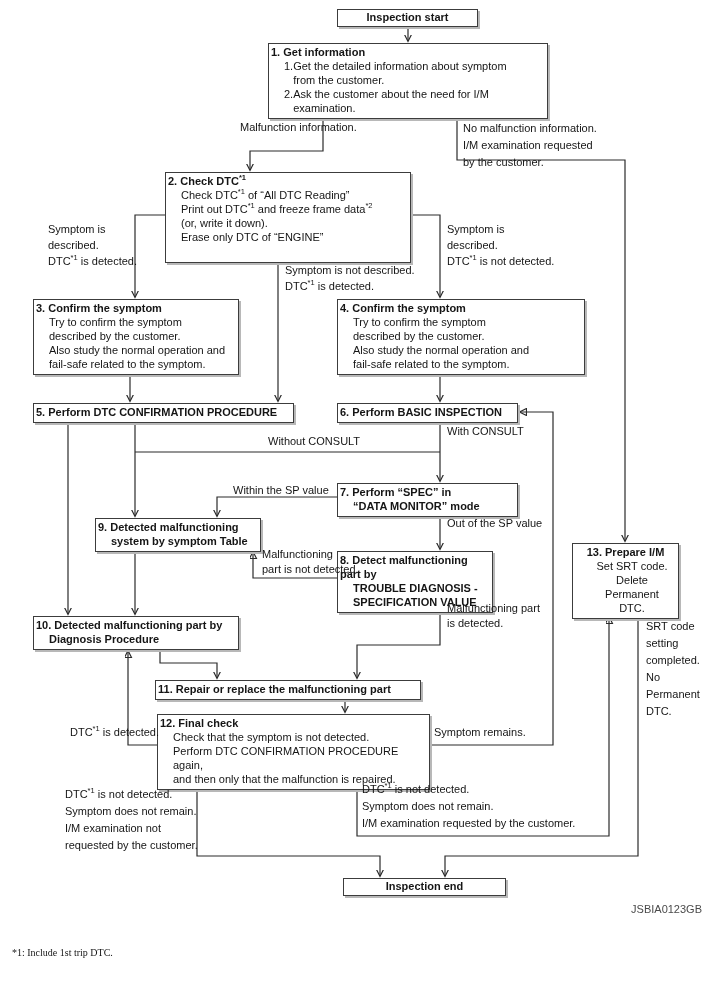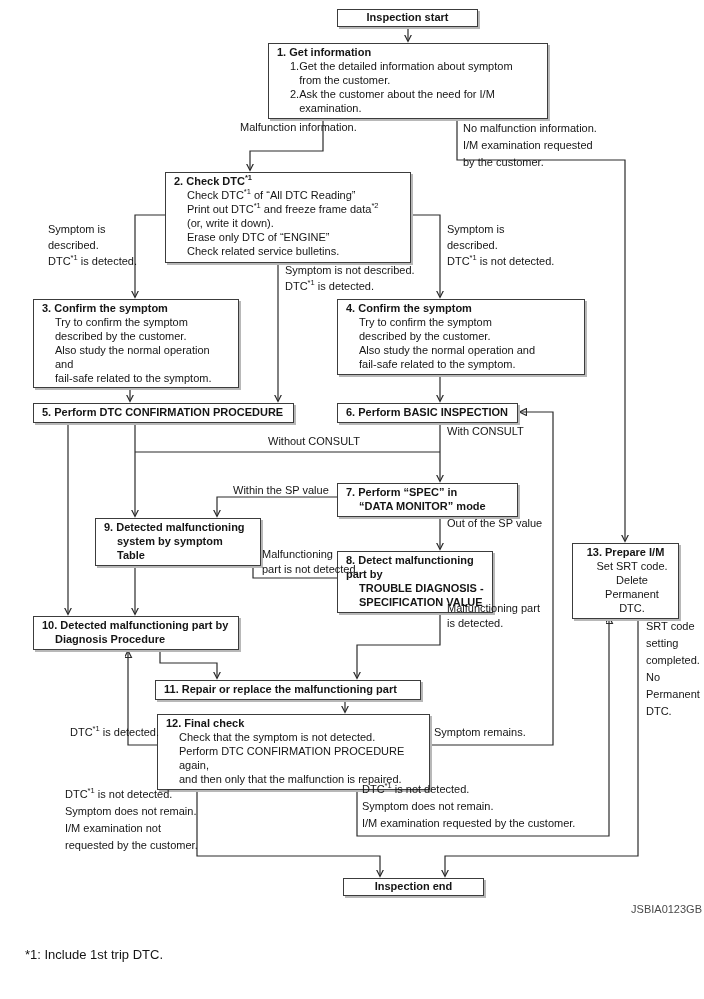--- a/index.html
+++ b/index.html
@@ -1,30 +1,30 @@
 <!DOCTYPE html>
 <html><head>
 <meta charset="utf-8">
 <style>
   html,body{margin:0;padding:0;background:#fff;}
   #canvas{position:relative;width:704px;height:999px;background:#ffffff;overflow:hidden;
           font-family:"Liberation Sans","DejaVu Sans",sans-serif;color:#151515;}
   svg.edges{position:absolute;left:0;top:0;width:704px;height:999px;}
   svg.edges path{fill:none;stroke:#2b2b2b;stroke-width:1.2px;}
   .node{position:absolute;box-sizing:border-box;background:#fff;border:1px solid #3c3c3c;
-        box-shadow:2px 2px 0 #b8b8b8;padding:2px 8px;font-size:11px;line-height:13.9px;}
+        box-shadow:2px 2px 0 #b8b8b8;padding:2px 2px;font-size:11px;line-height:13.9px;}
   .node .title{font-weight:bold;white-space:pre-wrap;}
   .node .line{padding-left:13px;white-space:pre-wrap;}
   .node.bold .line{font-weight:bold;}
   .node.center{display:flex;align-items:flex-end;justify-content:center;padding:1px 2px;}
   .node.center .title{width:100%;text-align:center;}
   .lbl{position:absolute;font-size:11px;line-height:15px;white-space:pre;}
   .lbl div{white-space:pre;}
   sup{font-size:7.5px;line-height:0;vertical-align:super;}
-  .footnote{position:absolute;left:25px;font-size:13px;}
+  .footnote{position:absolute;left:12px;font-size:10px;font-family:Liberation Serif, serif;}
   #watermark{position:absolute;left:630px;top:903px;width:72px;text-align:right;
              font-size:11px;color:#4a4a4a;}
 </style>
 </head>
 <body>
 
 <div id="canvas">
 
   <svg class="edges">
     <defs>
@@ -68,21 +68,20 @@
         <div class="line">   from the customer.</div>
         <div class="line">2.Ask the customer about the need for I/M</div>
         <div class="line">   examination.</div>
       </div>
       <div class="node" style="left: 165px; top: 172px; width: 246px; min-height: 91px;">
         <div class="title">2. Check DTC<sup>*1</sup></div>
         <div class="line">Check DTC<sup>*1</sup> of “All DTC Reading”</div>
         <div class="line">Print out DTC<sup>*1</sup> and freeze frame data<sup>*2</sup></div>
         <div class="line">(or, write it down).</div>
         <div class="line">Erase only DTC of “ENGINE”</div>
-        <div class="line">Check related service bulletins.</div>
       </div>
       <div class="node" style="left: 33px; top: 299px; width: 206px; min-height: 71px;">
         <div class="title">3. Confirm the symptom</div>
         <div class="line">Try to confirm the symptom</div>
         <div class="line">described by the customer.</div>
         <div class="line">Also study the normal operation and</div>
         <div class="line">fail-safe related to the symptom.</div>
       </div>
       <div class="node" style="left: 337px; top: 299px; width: 248px; min-height: 71px;">
         <div class="title">4. Confirm the symptom</div>
@@ -123,21 +122,21 @@
       </div>
       <div class="node" style="left: 155px; top: 680px; width: 266px; min-height: 19px;">
         <div class="title">11. Repair or replace the malfunctioning part</div>
       </div>
       <div class="node" style="left: 157px; top: 714px; width: 273px; min-height: 61px;">
         <div class="title">12. Final check</div>
         <div class="line">Check that the symptom is not detected.</div>
         <div class="line">Perform DTC CONFIRMATION PROCEDURE again,</div>
         <div class="line">and then only that the malfunction is repaired.</div>
       </div>
-      <div class="node center" style="left: 343px; top: 878px; width: 141px; min-height: 18px;">
+      <div class="node center" style="left: 343px; top: 878px; width: 163px; min-height: 18px;">
         <div class="title">Inspection end</div>
       </div>
     </div>
   <div id="labels-layer">
       <div class="lbl" style="left: 240px; top: 120px;"><div>Malfunction information.</div></div>
       <div class="lbl" style="left: 463px; top: 120px; line-height: 17px;"><div>No malfunction information.</div><div>I/M examination requested</div><div>by the customer.</div></div>
       <div class="lbl" style="left: 48px; top: 221px; line-height: 16px;"><div>Symptom is</div><div>described.</div><div>DTC<sup>*1</sup> is detected.</div></div>
       <div class="lbl" style="left: 447px; top: 221px; line-height: 16px;"><div>Symptom is</div><div>described.</div><div>DTC<sup>*1</sup> is not detected.</div></div>
       <div class="lbl" style="left: 285px; top: 262px; line-height: 16px;"><div>Symptom is not described.</div><div>DTC<sup>*1</sup> is detected.</div></div>
       <div class="lbl" style="left: 268px; top: 434px;"><div>Without CONSULT</div></div>

